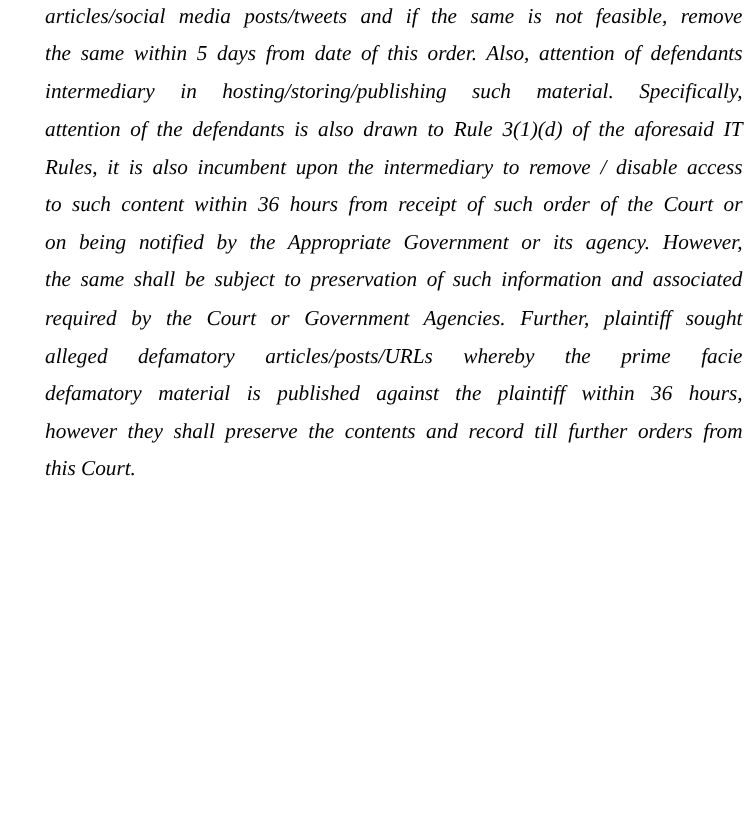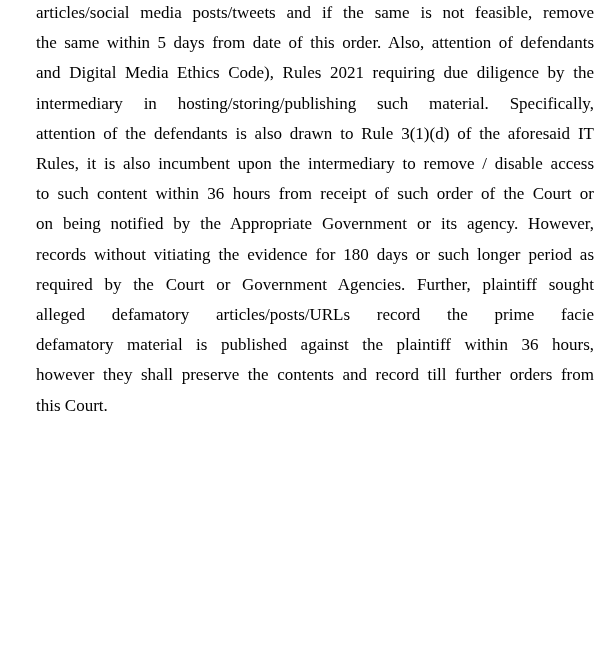--- a/index.html
+++ b/index.html
@@ -13,20 +13,21 @@
     background: #ffffff;
     position: relative;
   }
   .page {
     position: absolute;
     left: 0;
     top: 0;
     width: 601px;
     height: 651px;
     background: #ffffff;
+    font-style: italic;
   }
   .paragraph {
     position: absolute;
     left: 36px;
     top: -2px;
     width: 558px;
     font-family: "Liberation Serif", "DejaVu Serif", serif;
     font-size: 17px;
     line-height: 30.2px;
     color: #000000;
@@ -41,26 +42,25 @@
     text-align-last: left;
   }
 </style>
 </head>
 <body style="background: rgb(255, 255, 255);">
 
 <div class="page">
   <div class="paragraph" style="color: rgb(0, 0, 0);">
       <div class="line">articles/social media posts/tweets and if the same is not feasible, remove</div>
       <div class="line">the same within 5 days from date of this order. Also, attention of defendants</div>
-      <div class="line">and Digital Media Ethics Code), Rules 2021 requiring due diligence by the</div>
       <div class="line">intermediary in hosting/storing/publishing such material. Specifically,</div>
       <div class="line">attention of the defendants is also drawn to Rule 3(1)(d) of the aforesaid IT</div>
       <div class="line">Rules, it is also incumbent upon the intermediary to remove / disable access</div>
       <div class="line">to such content within 36 hours from receipt of such order of the Court or</div>
       <div class="line">on being notified by the Appropriate Government or its agency. However,</div>
-      <div class="line">records without vitiating the evidence for 180 days or such longer period as</div>
+      <div class="line">the same shall be subject to preservation of such information and associated</div>
       <div class="line">required by the Court or Government Agencies. Further, plaintiff sought</div>
-      <div class="line">alleged defamatory articles/posts/URLs record the prime facie</div>
+      <div class="line">alleged defamatory articles/posts/URLs whereby the prime facie</div>
       <div class="line">defamatory material is published against the plaintiff within 36 hours,</div>
       <div class="line">however they shall preserve the contents and record till further orders from</div>
       <div class="line last">this Court.</div>
     </div>
 </div>
 
 </body></html>

